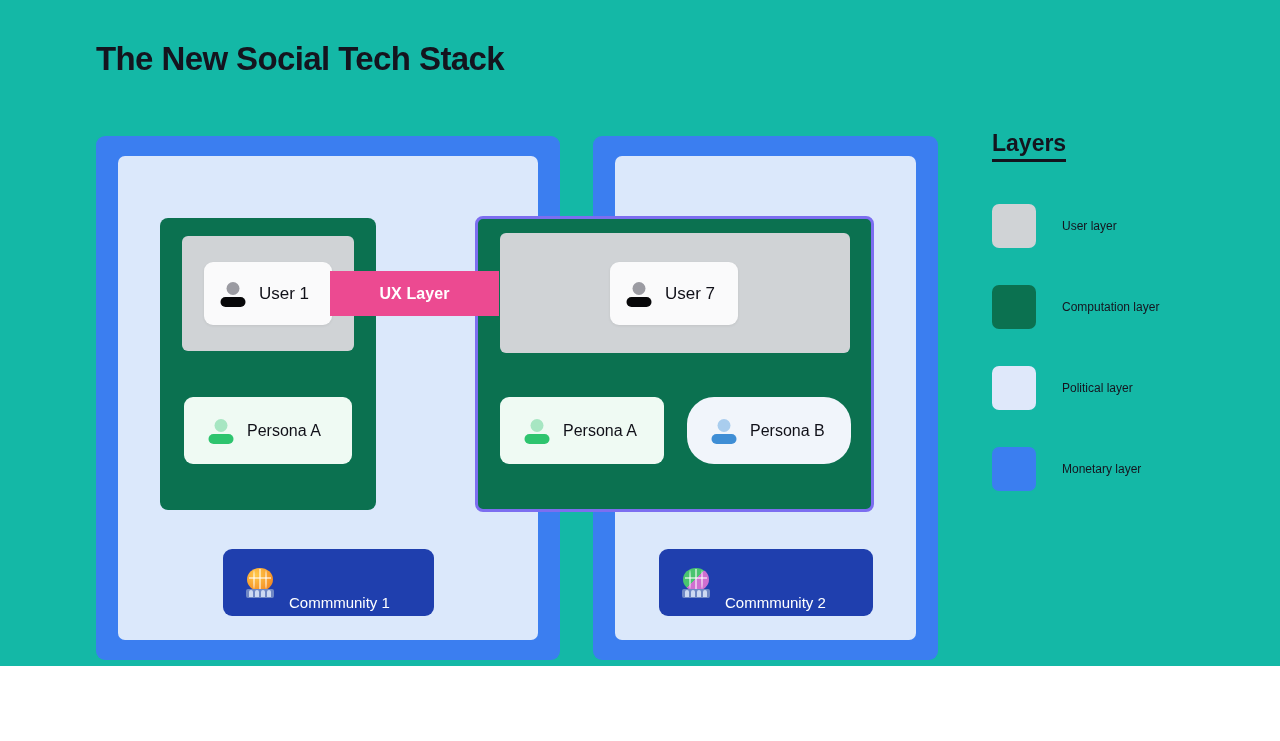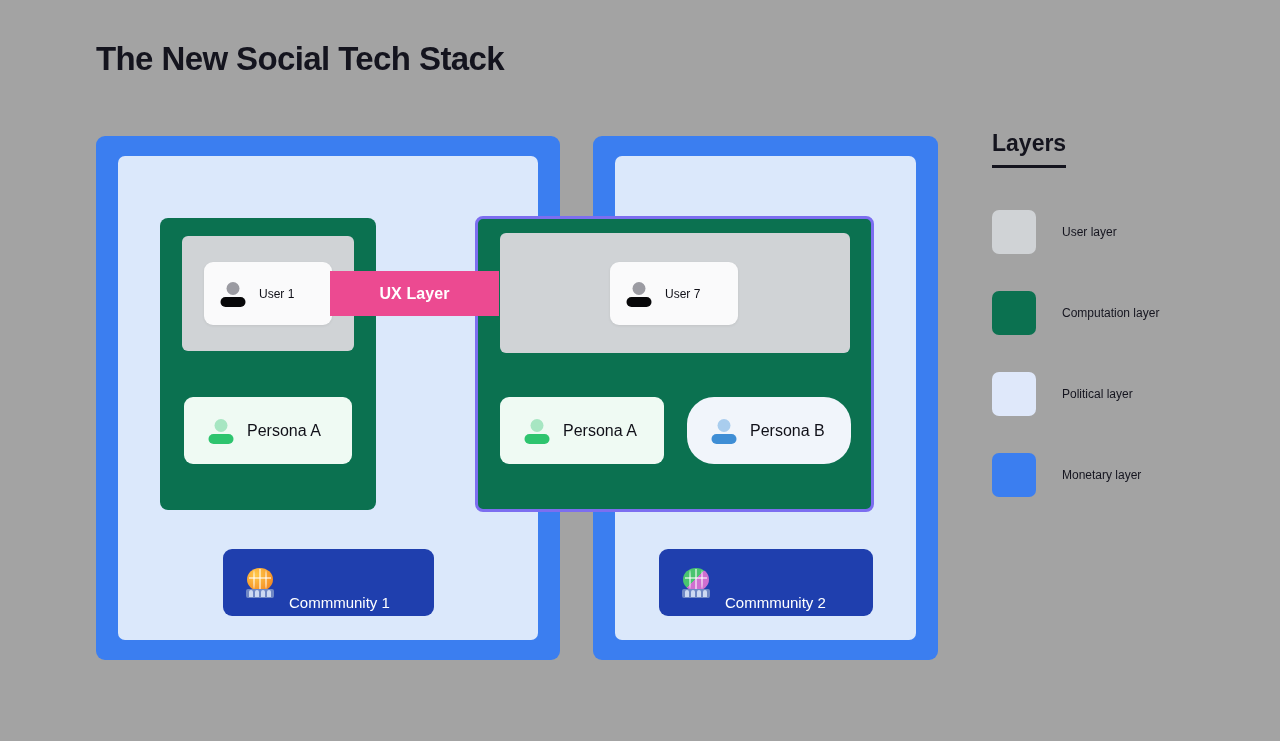--- a/index.html
+++ b/index.html
@@ -2,21 +2,21 @@
 <html><head>
 <meta charset="utf-8">
 <style>
   * { box-sizing: border-box; margin: 0; padding: 0; }
   html, body {
     width: 1280px; height: 741px;
     background: #ffffff;
     font-family: "Liberation Sans", sans-serif;
     overflow: hidden;
   }
-  .page { position: relative; width: 1280px; height: 741px; background: #a3a3a3; }
+  .page { position: relative; width: 1280px; height: 666px; background: #14b8a6; }
 
   
   .page-title {
     position: absolute; left: 96px; top: 40px;
     font-size: 33px; font-weight: bold; letter-spacing: -0.6px;
     color: #14141e;
   }
 
   
   .diagram { position: absolute; left: 0; top: 0; width: 960px; height: 741px; }
@@ -65,21 +65,21 @@
   .user-chip {
     position: absolute;
     background: #fafafb;
     border-radius: 9px;
     display: flex; align-items: center; gap: 13px;
     padding: 0 18px 0 16px;
     box-shadow: 0 1px 3px rgba(0,0,0,0.07);
   }
   #chip-user1 { left: 204px; top: 262px; width: 128px; height: 63px; }
   #chip-user2 { left: 610px; top: 262px; width: 128px; height: 63px; }
-  .user-chip .label { font-size: 12px; color: #101018; font-weight: 400; white-space: nowrap; }
+  .user-chip .label { font-size: 17px; color: #101018; font-weight: 400; white-space: nowrap; }
 
   
   .persona-chip {
     position: absolute;
     border-radius: 9px;
     display: flex; align-items: center; gap: 13px;
     padding: 0 24px;
   }
   .persona-chip .label { font-size: 16px; color: #101018; white-space: nowrap; }
   .persona-green { background: #effaf3; }
@@ -158,21 +158,21 @@
   }
   .globe-green .ball {
     background: linear-gradient(135deg, #49c46e 0%, #49c46e 48%, #cf6fd0 48%, #cf6fd0 100%);
   }
 
   
   .legend { position: absolute; left: 992px; top: 130px; width: 270px; }
   .legend-title {
     font-size: 23px; font-weight: bold; color: #14141e;
     border-bottom: 3px solid #14141e; display: inline-block;
-    padding-bottom: 8px;
+    padding-bottom: 2px;
   }
   .legend-list { margin-top: 42px; }
   .legend-row {
     display: flex; align-items: center; gap: 26px;
     height: 44px; margin-bottom: 37px;
   }
   .legend-swatch { width: 44px; height: 44px; border-radius: 7px; flex: 0 0 44px; }
   .legend-label { font-size: 12px; color: #15151f; white-space: nowrap; }
 </style>
 </head>

